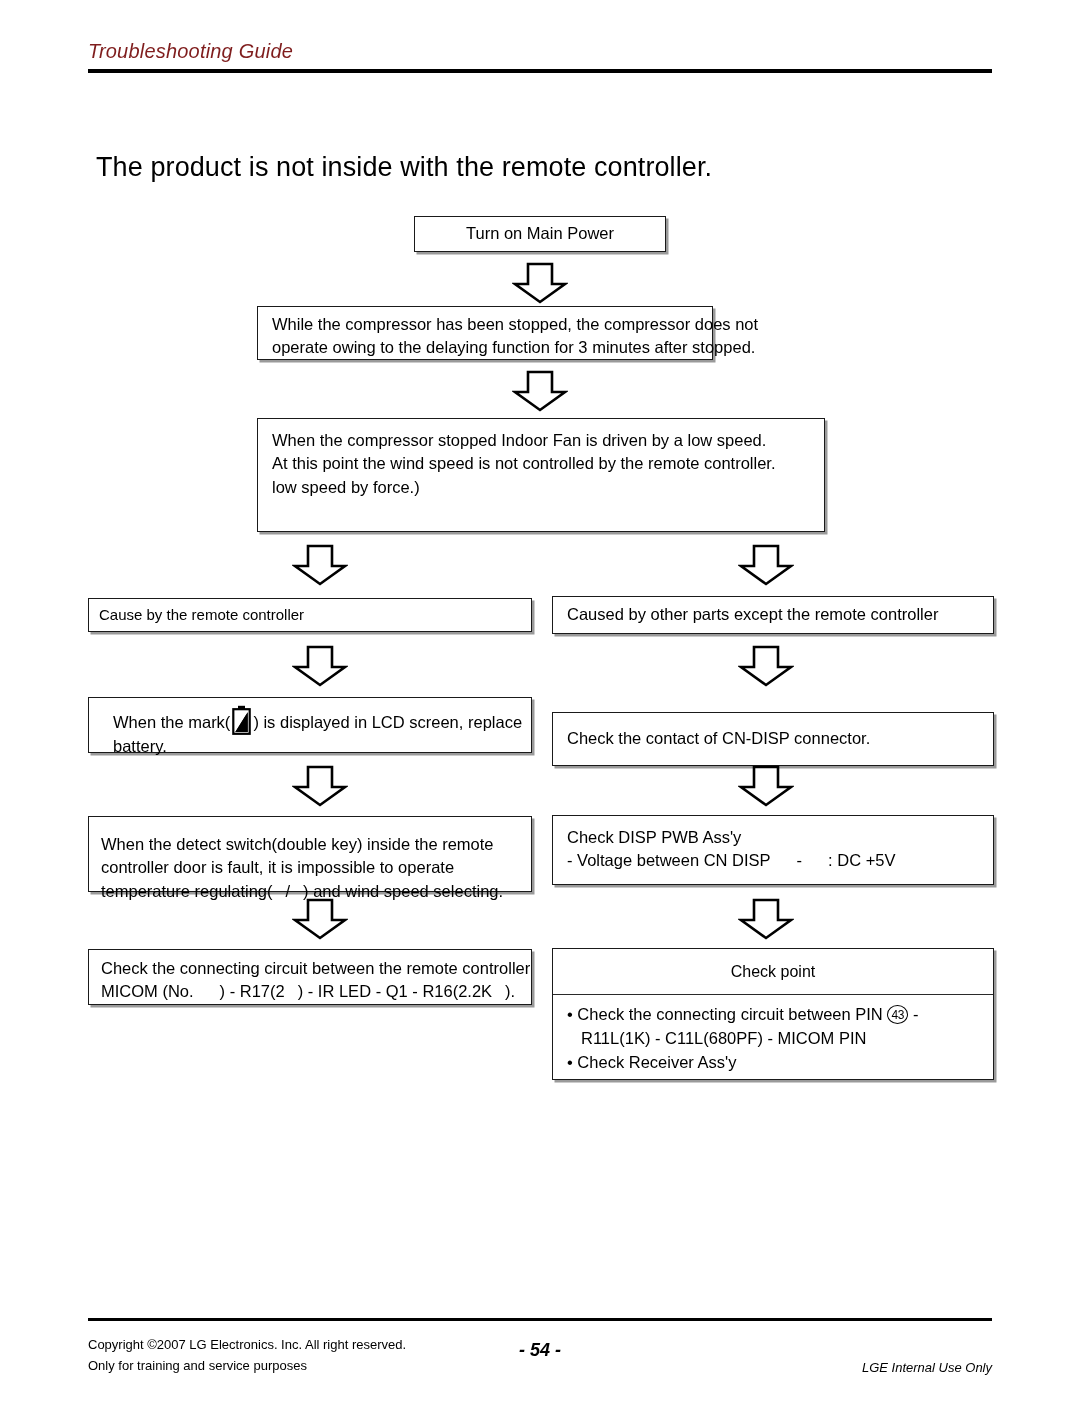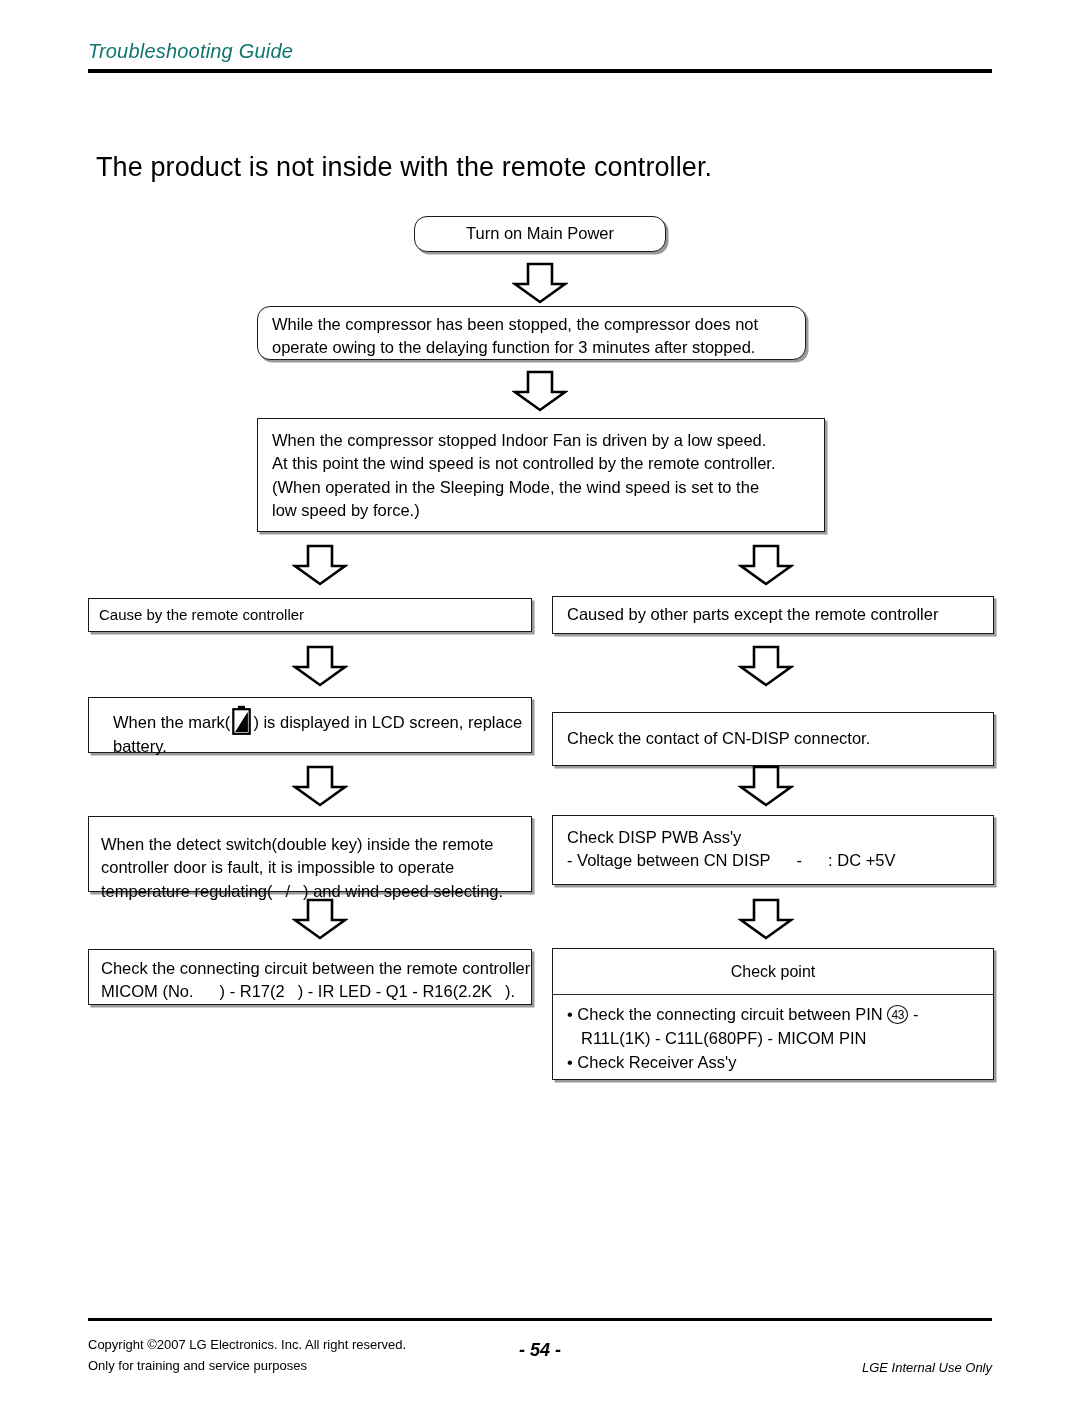--- a/index.html
+++ b/index.html
@@ -21,21 +21,21 @@
     position: absolute;
     left: 88px;
     top: 40px;
     width: 904px;
   }
   .header-title {
     font-style: italic;
     font-size: 20px;
     font-weight: 400;
     letter-spacing: 0.2px;
-    color: #0f766e;
+    color: #7f1d1d;
     padding-bottom: 6px;
   }
   .header-rule {
     height: 4px;
     background: #000;
     width: 904px;
   }
 
   
   .page-title {
@@ -54,28 +54,27 @@
     box-sizing: border-box;
     border: 1.5px solid #1a1a1a;
     background: #ffffff;
     box-shadow: 2.5px 2.5px 0 0 #9a9a9a;
     font-size: 16.5px;
     line-height: 1.42;
     padding: 8px 12px;
   }
   .fbox.center {
     text-align: center;
-    border-radius: 13px;
   }
   .fbox .ln { display: block; white-space: nowrap; }
 
   
   #box-power      { left: 414px; top: 216px;  width: 252px; height: 36px;
                     display:flex; align-items:center; justify-content:center; padding:0; }
-  #box-compressor { left: 257px; top: 306px;  width: 549px; height: 54px; padding: 6px 14px; border-radius: 13px; }
+  #box-compressor { left: 257px; top: 306px;  width: 456px; height: 54px; padding: 6px 14px; }
   #box-fan        { left: 257px; top: 418px;  width: 568px; height: 114px; padding: 10px 14px; }
 
   #box-cause-left  { left: 88px;  top: 598px;  width: 444px; height: 34px;
                      font-size: 15px; display:flex; align-items:center; padding: 0 10px; }
   #box-cause-right { left: 552px; top: 596px;  width: 442px; height: 38px;
                      display:flex; align-items:center; padding: 0 14px; }
 
   #box-battery     { left: 88px;  top: 697px;  width: 444px; height: 56px; padding: 7px 24px; }
   #box-cndisp      { left: 552px; top: 697px;  width: 442px; height: 54px;
                      display:flex; align-items:center; padding: 0 14px; margin-top: 15px; }
@@ -211,21 +210,20 @@
 
 <div class="arrow" id="arrow-2">
   <svg viewBox="0 0 56 42">
       <polygon points="16,2 40,2 40,22 53,22 28,40 3,22 16,22" fill="#ffffff" stroke="#000000" stroke-width="2.6" stroke-linejoin="miter"></polygon>
     </svg>
 </div>
 
 <div class="fbox" id="box-fan">
   <span class="ln">When the compressor stopped Indoor Fan is driven by a low speed.</span>
   <span class="ln">At this point the wind speed is not controlled by the remote controller.</span>
-  <span class="ln">(When operated in the Sleeping Mode, the wind speed is set to the</span>
   <span class="ln">low speed by force.)</span>
 </div>
 
 <div class="arrow" id="arrow-3">
   <svg viewBox="0 0 56 42">
       <polygon points="16,2 40,2 40,22 53,22 28,40 3,22 16,22" fill="#ffffff" stroke="#000000" stroke-width="2.6" stroke-linejoin="miter"></polygon>
     </svg>
 </div>
 <div class="arrow" id="arrow-4">
   <svg viewBox="0 0 56 42">

